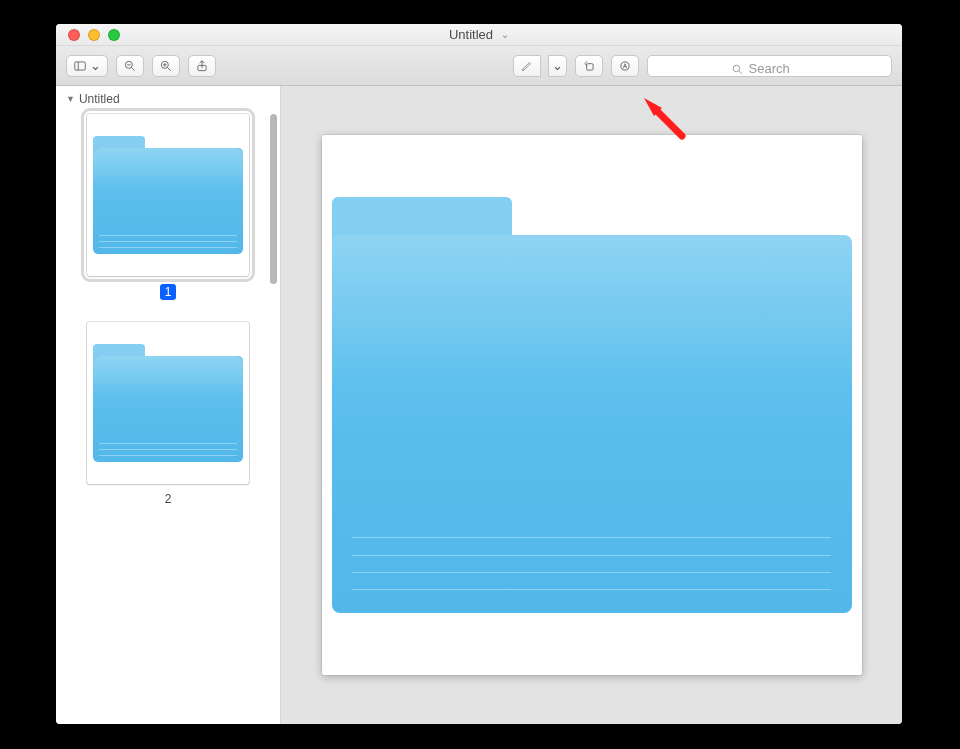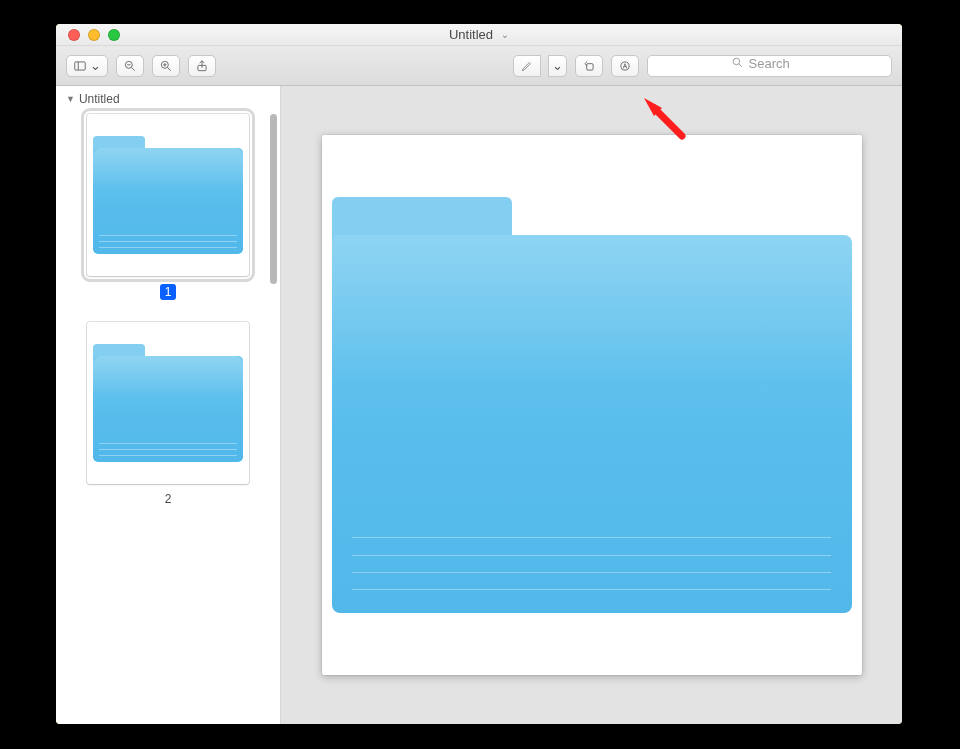--- a/index.html
+++ b/index.html
@@ -42,21 +42,21 @@
     border: 1px solid #c7c7c7; border-radius: 5px;
     display: inline-flex; align-items: center; justify-content: center;
     color: #555;
   }
   .tb-btn.joined-left  { border-top-right-radius:0; border-bottom-right-radius:0; margin-right:-1px;}
   .tb-btn.joined-right { border-top-left-radius:0;  border-bottom-left-radius:0; }
   .tb-btn svg { width: 14px; height: 14px; }
   .spacer { flex: 1; }
   .search {
     height: 22px; width: 245px; border-radius: 5px; background: #fff;
-    border: 1px solid #c7c7c7; display: flex; align-items: flex-start; justify-content: center;
+    border: 1px solid #c7c7c7; display: flex; align-items: flex-end; justify-content: center;
     color: #9a9a9a; gap: 5px; font-size: 13px;
   }
   .search input { border: none; outline: none; width: 60px; font-size: 13px; color: #333; background: transparent; }
   .search input::placeholder { color: #9a9a9a; }
 
   
   .body { display: flex; height: calc(100% - 62px); }
 
   .sidebar {
     width: 225px; background: #fff; border-right: 1px solid #d6d6d6;

